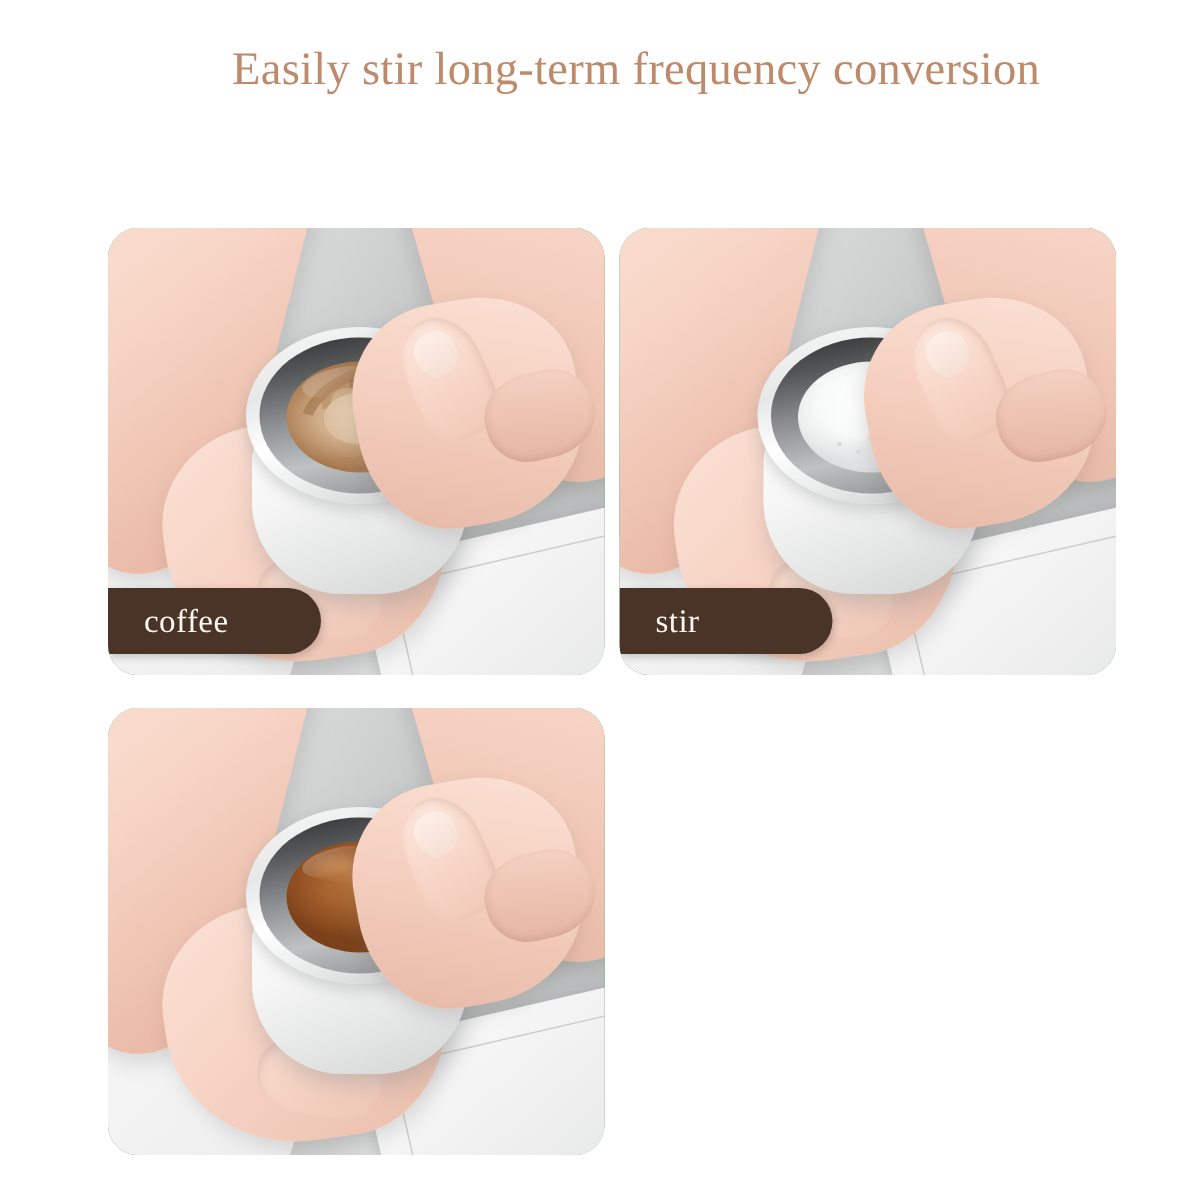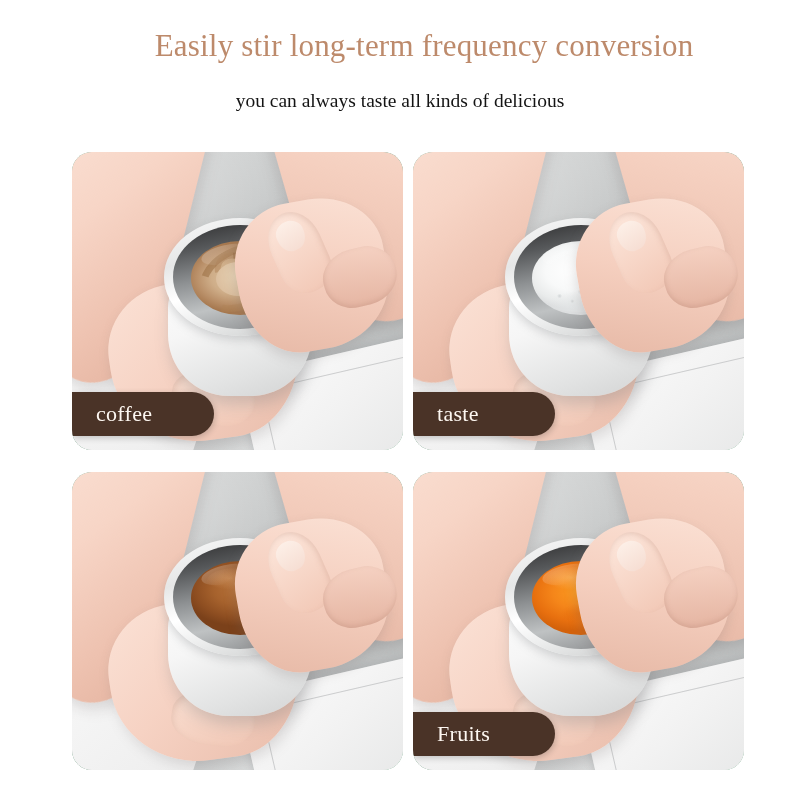--- a/index.html
+++ b/index.html
@@ -410,21 +410,20 @@
     line-height: 1;
     letter-spacing: 0.3px;
     box-shadow: 1px 2px 6px rgba(0,0,0,0.20);
   }
 </style>
 </head>
 <body>
 
 <div class="header">
   <h1 class="headline">Easily stir long-term frequency conversion</h1>
-  <p class="subheadline">you can always taste all kinds of delicious</p>
 </div>
 
 <div class="grid">
 
   <div class="panel">
     <div class="scene"></div>
     <div class="desk-strip"></div>
     <div class="desk-object"></div>
 
     <div class="arm arm-left"></div>
@@ -474,21 +473,21 @@
             <div class="gloss"></div>
           </div>
         </div>
       </div>
     </div>
 
     <div class="hand-right"></div>
     <div class="thumb"></div>
     <div class="knuckles"></div>
 
-    <div class="caption">taste</div>
+    <div class="caption">stir</div>
   </div>
 
   <div class="panel">
     <div class="scene"></div>
     <div class="desk-strip"></div>
     <div class="desk-object"></div>
 
     <div class="arm arm-left"></div>
     <div class="arm arm-right"></div>
     <div class="hand-left"></div>
@@ -505,43 +504,14 @@
         </div>
       </div>
     </div>
 
     <div class="hand-right"></div>
     <div class="thumb"></div>
     <div class="knuckles"></div>
 
   </div>
 
-  <div class="panel">
-    <div class="scene"></div>
-    <div class="desk-strip"></div>
-    <div class="desk-object"></div>
-
-    <div class="arm arm-left"></div>
-    <div class="arm arm-right"></div>
-    <div class="hand-left"></div>
-
-    <div class="mug">
-      <div class="mug-handle"></div>
-      <div class="mug-body"></div>
-      <div class="mug-rim">
-        <div class="mug-inner">
-          <div class="liquid liq-juice">
-            <div class="sheen"></div>
-            <div class="pulp"></div>
-            <div class="gloss"></div>
-          </div>
-        </div>
-      </div>
-    </div>
-
-    <div class="hand-right"></div>
-    <div class="thumb"></div>
-    <div class="knuckles"></div>
-
-    <div class="caption">Fruits</div>
-  </div>
 
 </div>
 
 </body></html>

